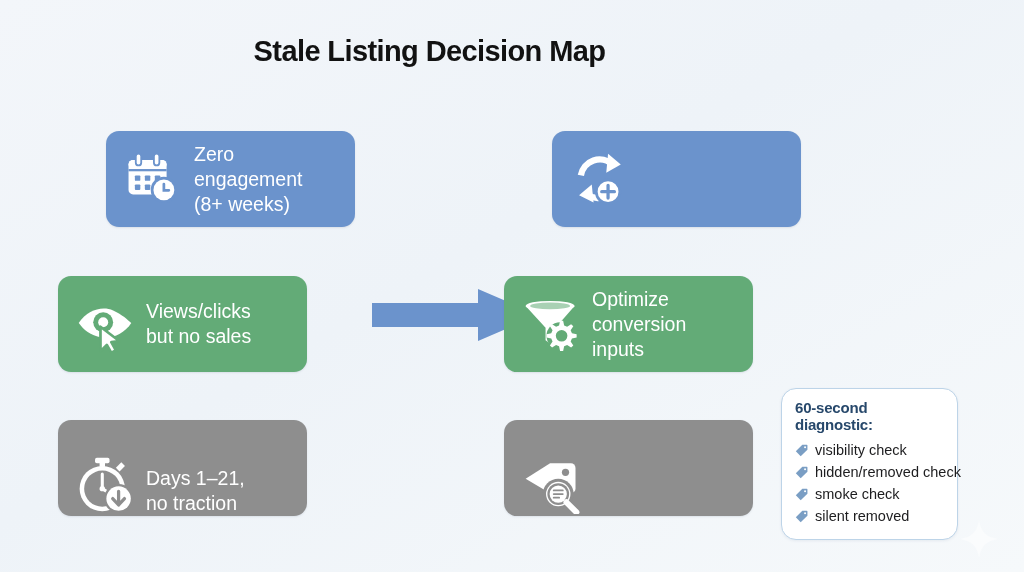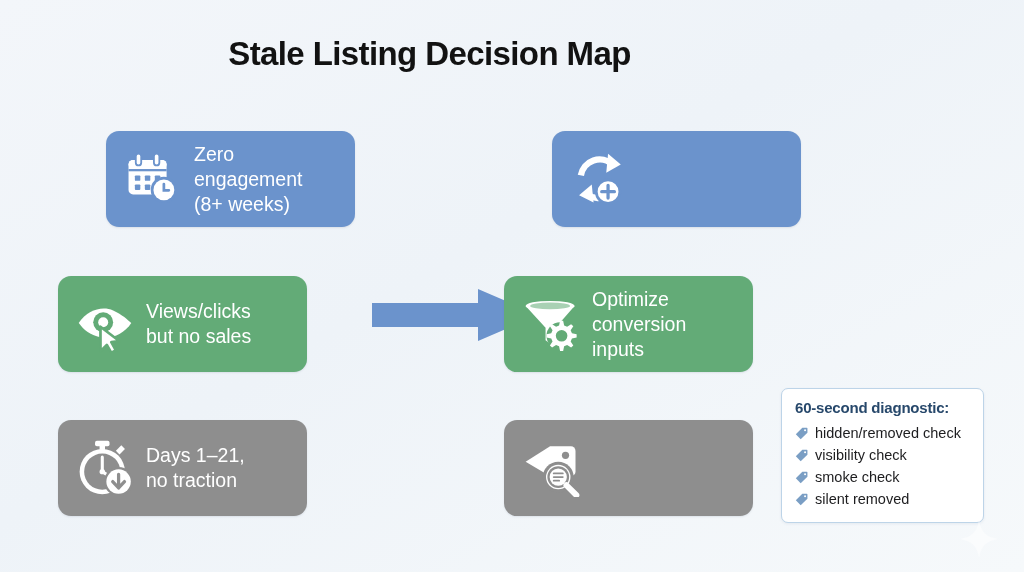--- a/index.html
+++ b/index.html
@@ -33,21 +33,21 @@
     pointer-events: none;
   }
 
   
   .title {
     position: absolute;
     top: 36px;
     left: 0;
     width: 859px;
     text-align: center;
-    font-size: 33px;
+    font-size: 29px;
     font-weight: bold;
     color: #121212;
     letter-spacing: -0.6px;
     line-height: 1.1;
   }
 
   
   .row {
     position: absolute;
     left: 0;
@@ -86,41 +86,41 @@
   .card .label {
     font-size: 19.5px;
     line-height: 25px;
     font-weight: 400;
     color: #ffffff;
     white-space: pre-line;
   }
 
   .c-blue  { background: #6b93cc; }
   .c-green { background: #63ab77; }
-  .c-gray  { background: #8e8e8e; }
+  .c-gray  { background: #8e8e8e; align-items: flex-end; }
 
   
   .arrow {
     position: absolute;
     left: 322px;
     width: 170px;
   }
   .arrow svg { display: block; }
   .a1 { top: 152px; }
 
   
   .callout {
     position: absolute;
     left: 781px;
     top: 388px;
-    width: 203px;
+    width: 177px;
     box-sizing: border-box;
     background: #ffffff;
     border: 1.5px solid #bdd4e8;
-    border-radius: 7px;
+    border-radius: 15px;
     padding: 10px 12px 11px 13px;
     box-shadow: 0 1px 3px rgba(40,70,110,.08);
   }
   .callout h3 {
     margin: 0 0 7px 0;
     font-size: 15px;
     font-weight: bold;
     color: #27486b;
     letter-spacing: -0.2px;
   }
@@ -276,30 +276,30 @@
   <div class="callout">
     <h3>60-second diagnostic:</h3>
     <ul>
       <li>
         <span class="tagdot">
           <svg width="13" height="13" viewBox="0 0 16 16">
               <path d="M9 1 H14.5 a.8 .8 0 0 1 .8 .8 V7 L7 15 L1 9 Z" fill="#7a9ec4"></path>
               <circle cx="12.4" cy="4" r="1.25" fill="#ffffff"></circle>
             </svg>
         </span>
-        <span class="txt">hidden/removed check</span>
+        <span class="txt">visibility check</span>
       </li>
       <li>
         <span class="tagdot">
           <svg width="13" height="13" viewBox="0 0 16 16">
               <path d="M9 1 H14.5 a.8 .8 0 0 1 .8 .8 V7 L7 15 L1 9 Z" fill="#7a9ec4"></path>
               <circle cx="12.4" cy="4" r="1.25" fill="#ffffff"></circle>
             </svg>
         </span>
-        <span class="txt">visibility check</span>
+        <span class="txt">hidden/removed check</span>
       </li>
       <li>
         <span class="tagdot">
           <svg width="13" height="13" viewBox="0 0 16 16">
               <path d="M9 1 H14.5 a.8 .8 0 0 1 .8 .8 V7 L7 15 L1 9 Z" fill="#7a9ec4"></path>
               <circle cx="12.4" cy="4" r="1.25" fill="#ffffff"></circle>
             </svg>
         </span>
         <span class="txt">smoke check</span>
       </li>

